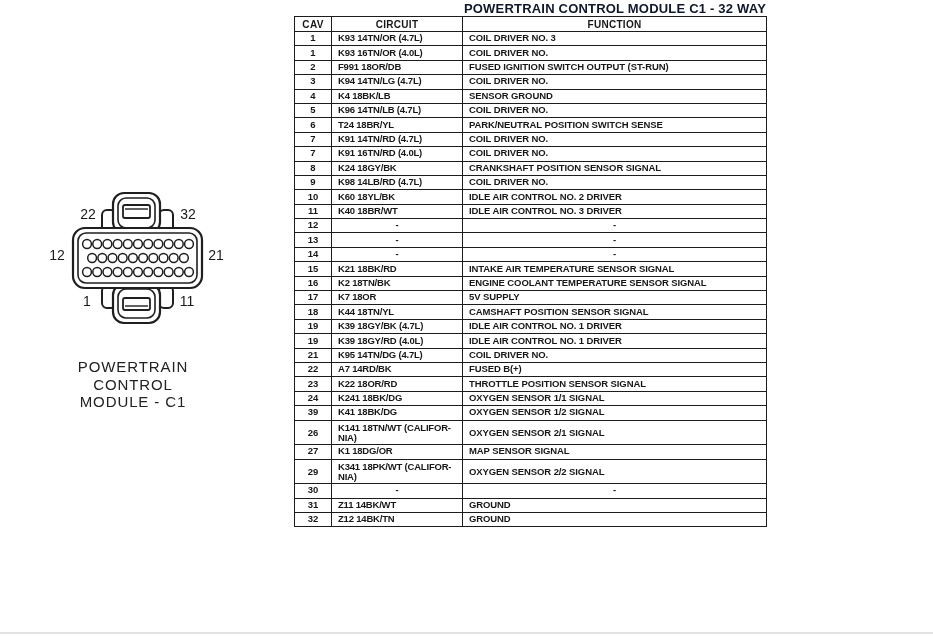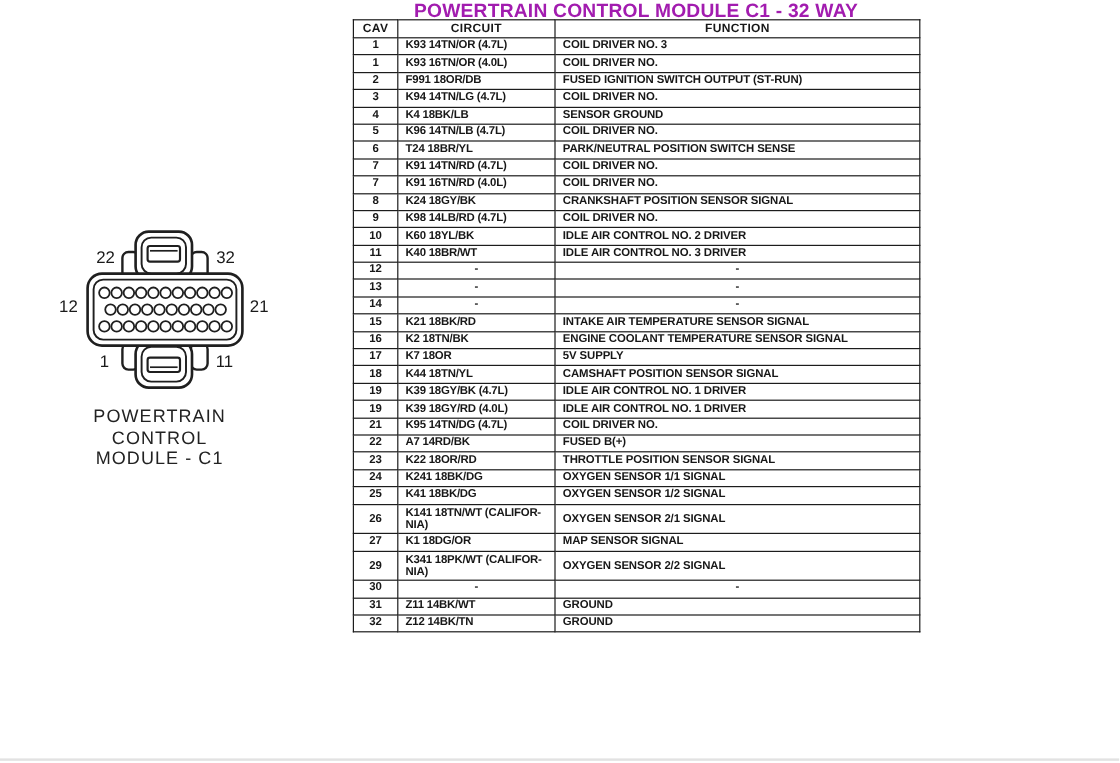--- a/index.html
+++ b/index.html
@@ -4,22 +4,22 @@
 <style>
   * { margin:0; padding:0; box-sizing:border-box; }
   html,body { background:#ffffff; }
   #page {
     position:relative; width:933px; height:636px; background:#ffffff;
     font-family:"Liberation Sans", sans-serif; color:#1a1a1a; overflow:hidden;
   }
   
   #doc-title {
     position:absolute; left:294px; top:1px; width:472px;
-    text-align:center; font-size:16px; font-weight:bold; letter-spacing:0.2px;
-    color:#a21caf;
+    text-align:right; font-size:13px; font-weight:bold; letter-spacing:0.2px;
+    color:#0f172a;
   }
   
   #pinout-table {
     position:absolute; left:294px; top:16px; width:472px;
     border-collapse:collapse; table-layout:fixed;
     border:1px solid #a3a3a3;
     font-size:9.5px; font-weight:bold; color:#171717;
   }
   #pinout-table th, #pinout-table td {
     border:1px solid #1c1c1c; overflow:hidden;
@@ -34,21 +34,21 @@
   td.fun { text-align:left; padding:0 3px 0 6px; letter-spacing:-0.1px;margin-top:11px; }
   td.dash { text-align:center; padding:0; }
   tr.tall td { height:26px; vertical-align:top; padding-top:2px; }
   
   #connector { position:absolute; left:40px; top:185px; width:195px; height:150px; }
   .pin-num {
     position:absolute; width:22px; text-align:center;
     font-size:14px; color:#1a1a1a;
   }
   #caption {
-    position:absolute; left:48px; top:339px; width:170px; text-align:center;
+    position:absolute; left:48px; top:358px; width:170px; text-align:center;
     font-size:15px; line-height:17.5px; letter-spacing:0.9px; color:#222;
   }
   #caption span { display:block; }
   #bottom-edge {
     position:absolute; left:0; top:632px; width:933px; height:2px; background:#e2e2e2;
   }
 </style>
 </head>
 <body>
 
@@ -270,21 +270,21 @@
           <td class="cav">23</td>
           <td class="cir">K22 18OR/RD</td>
           <td class="fun">THROTTLE POSITION SENSOR SIGNAL</td>
         </tr>
       <tr>
           <td class="cav">24</td>
           <td class="cir">K241 18BK/DG</td>
           <td class="fun">OXYGEN SENSOR 1/1 SIGNAL</td>
         </tr>
       <tr>
-          <td class="cav">25</td>
+          <td class="cav">39</td>
           <td class="cir">K41 18BK/DG</td>
           <td class="fun">OXYGEN SENSOR 1/2 SIGNAL</td>
         </tr>
       <tr class="tall">
           <td class="cav">26</td>
           <td class="cir">K141 18TN/WT (CALIFOR-
 NIA)</td>
           <td class="fun">OXYGEN SENSOR 2/1 SIGNAL</td>
         </tr>
       <tr>

